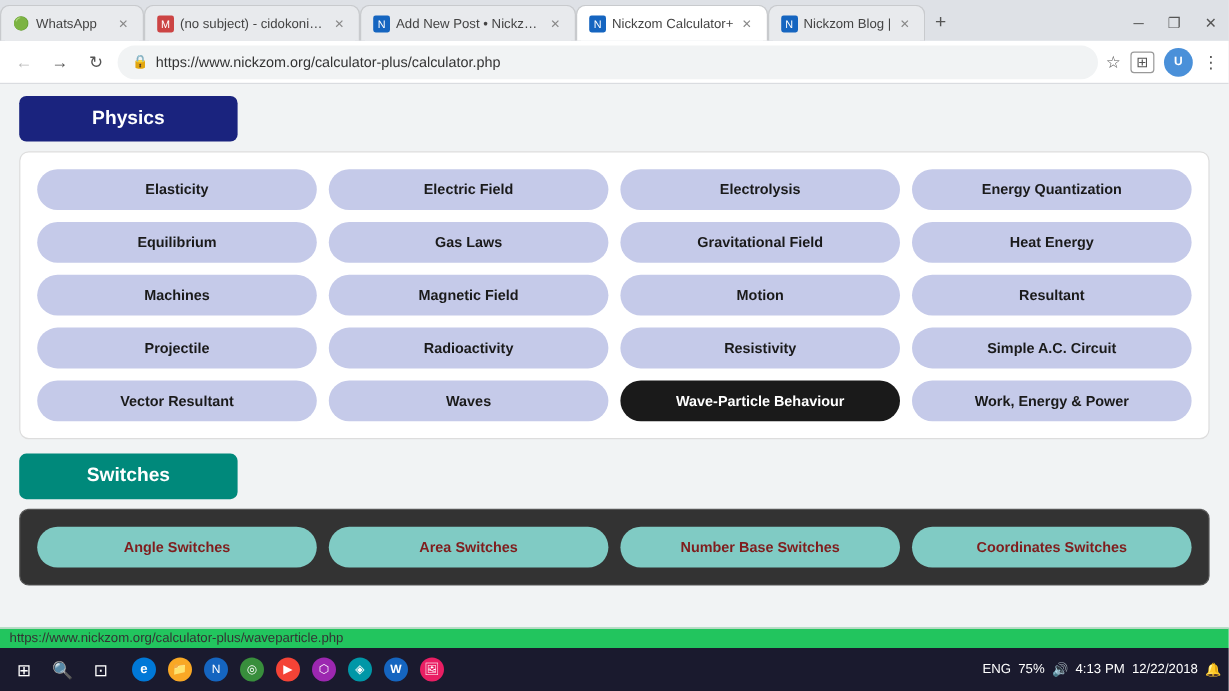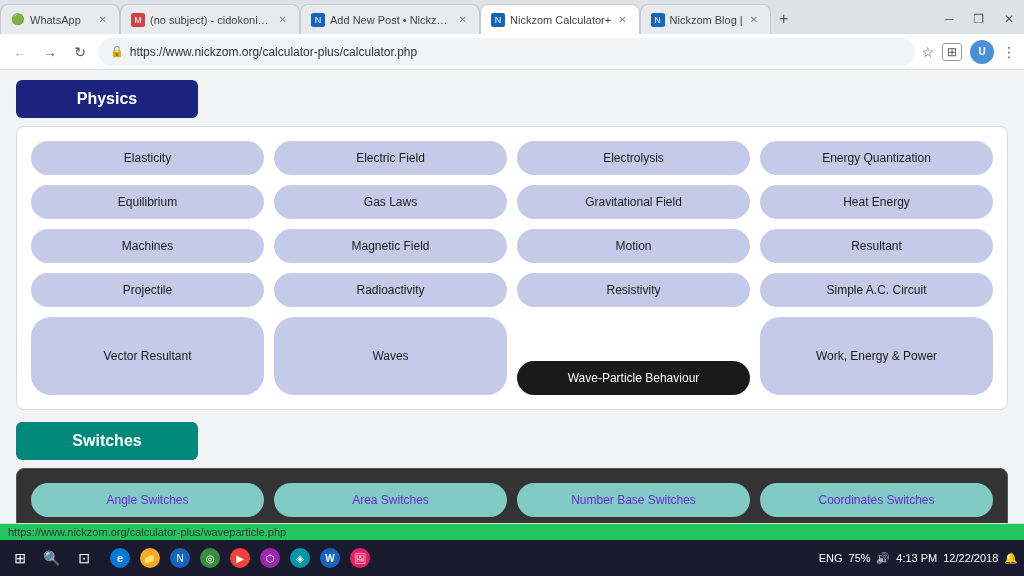--- a/index.html
+++ b/index.html
@@ -167,38 +167,37 @@
       background: #333;
       border-color: #555;
     }
 
     .card-btn {
       padding: 10px 8px;
       border-radius: 20px;
       border: none;
       cursor: pointer;
       font-size: 12px;
-      font-weight: 400;
+      font-weight: 700;
       text-align: left;
       display: flex;
       align-items: center;
       justify-content: center;
     }
     .physics-btn {
       background: #c5cae9;
       color: #1a1a1a;
     }
     .physics-btn.active-btn {
       background: #1a1a1a;
       color: white;
-      margin-top: 44px;
     }
     .switches-btn {
       background: #80cbc4;
-      color: #6d28d9;
+      color: #7f1d1d;
     }
 
     
     .status-bar {
       background: #22c55e;
       border-top: 1px solid #ddd;
       padding: 2px 8px;
       font-size: 11px;
       color: #333;
       display: flex;

